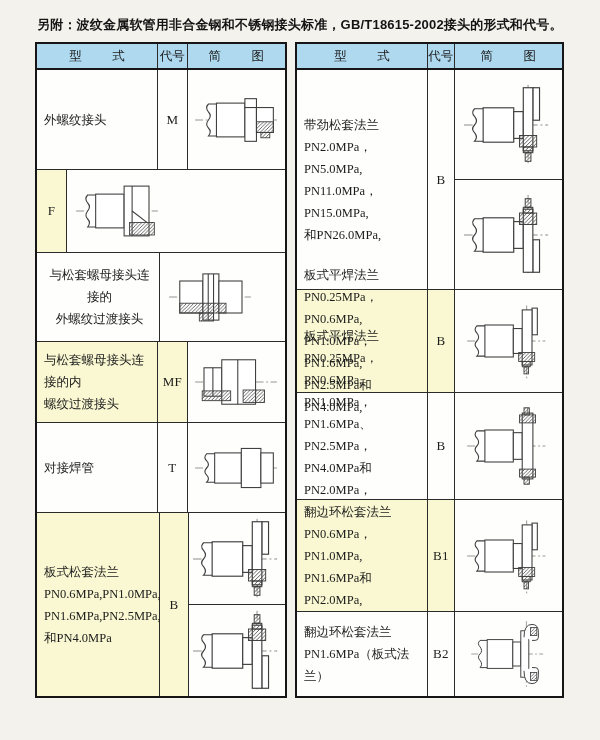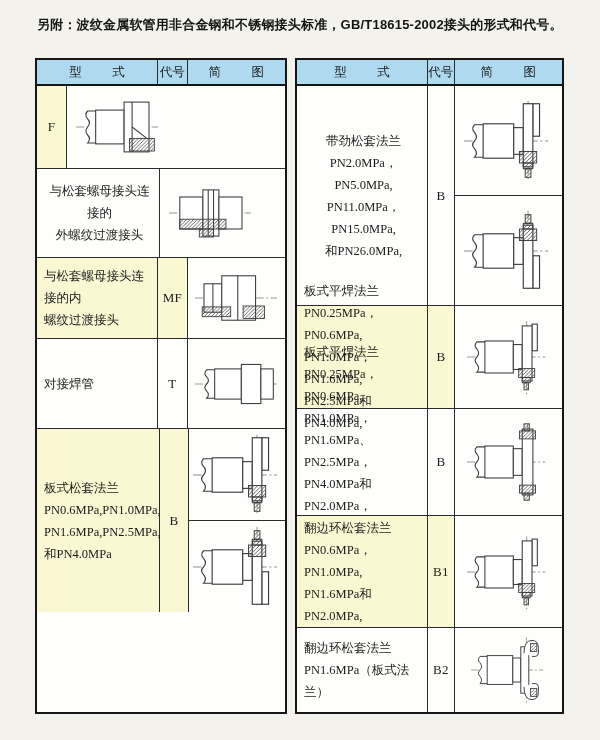--- a/index.html
+++ b/index.html
@@ -9,21 +9,21 @@
     font-family:"Liberation Serif","DejaVu Serif",serif;
     color:#1b1b1b;
     -webkit-font-smoothing:antialiased;
   }
   .page-title{
     position:absolute;left:37px;top:16px;width:545px;
     font-size:13px;font-weight:bold;letter-spacing:.2px;
     font-family:"Liberation Sans","DejaVu Sans",sans-serif;
     color:#141414;
   }
-  .tables{position:absolute;left:35px;top:58px;display:flex;}
+  .tables{position:absolute;left:35px;top:42px;display:flex;}
   .tbl{
     border:2px solid #161616;background:#fefefc;
     box-sizing:border-box;
   }
   .tbl-left{width:252px;margin-right:8px;}
   .tbl-right{width:269px;}
   .row{display:flex;box-sizing:border-box;border-bottom:1px solid #2b2b2b;}
   .row:last-child{border-bottom:none;}
   .cell{box-sizing:border-box;border-right:1px solid #2b2b2b;position:relative;}
   .cell:last-child{border-right:none;}
@@ -50,21 +50,21 @@
   
   .tbl-left  .col-type{width:123px;}
   .tbl-left  .col-code{width:30px;}
   .tbl-left  .col-diag{width:99px;}
   .tbl-right .col-type{width:133px;}
   .tbl-right .col-code{width:27px;}
   .tbl-right .col-diag{width:109px;}
   
   .lr1{height:100px;} .lr2{height:83px;} .lr3{height:89px;text-align:center;}
   .lr4{height:81px;justify-content:flex-end;}  .lr5{height:90px;} .lr6{height:183px;}
-  .rr1{height:220px;text-align:center;} .rr2{height:103px;} .rr3{height:107px;}
+  .rr1{height:220px;} .rr2{height:103px;} .rr3{height:107px;}
   .rr4{height:112px;} .rr5{height:84px;}
   .hl{background:#f9f8d2;}
   .diag{width:96px;height:80px;}
   .diag-sm{width:92px;height:72px;}
   .diag-stack{width:96px;height:86px;}
   
   .ln{stroke:#3d3d3d;stroke-width:1.2;fill:none;}
   .fw{stroke:#3d3d3d;stroke-width:1.2;fill:#ffffff;}
   .ht{stroke:#3d3d3d;stroke-width:1;fill:url(#hatchp);}
   .cl{stroke:#6b6b6b;stroke-width:.8;stroke-dasharray:9 3 2 3;fill:none;}
@@ -200,20 +200,29 @@
 
 <div class="tables">
 
   <div class="tbl tbl-left">
     <div class="row hrow">
       <div class="cell col-type hcell-wide">型　式</div>
       <div class="cell col-code">代号</div>
       <div class="cell col-diag hcell-wide">简　图</div>
     </div>
 
+    <div class="row lr1">
+      <div class="cell col-type type-cell">外螺纹接头</div>
+      <div class="cell col-code code-cell">M</div>
+      <div class="cell col-diag diag-cell">
+        <svg class="diag">
+            <use href="#sym-male"></use>
+          </svg>
+      </div>
+    </div>
 
     <div class="row lr2">
       <div class="cell col-code code-cell hl">F</div>
       <div class="cell col-diag diag-cell">
         <svg class="diag">
             <use href="#sym-loosenut"></use>
           </svg>
       </div>
     </div>
 

